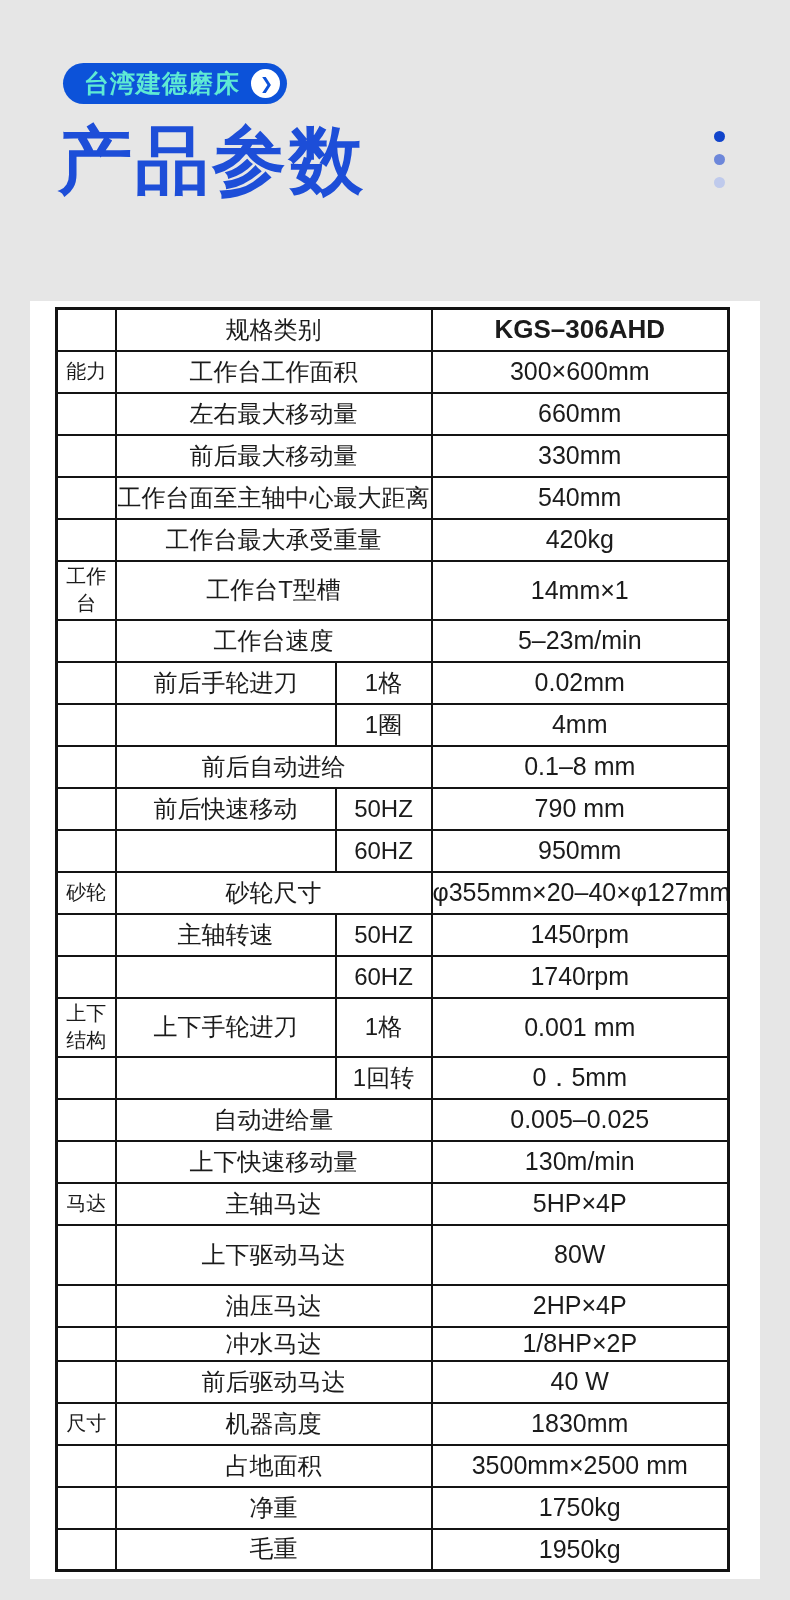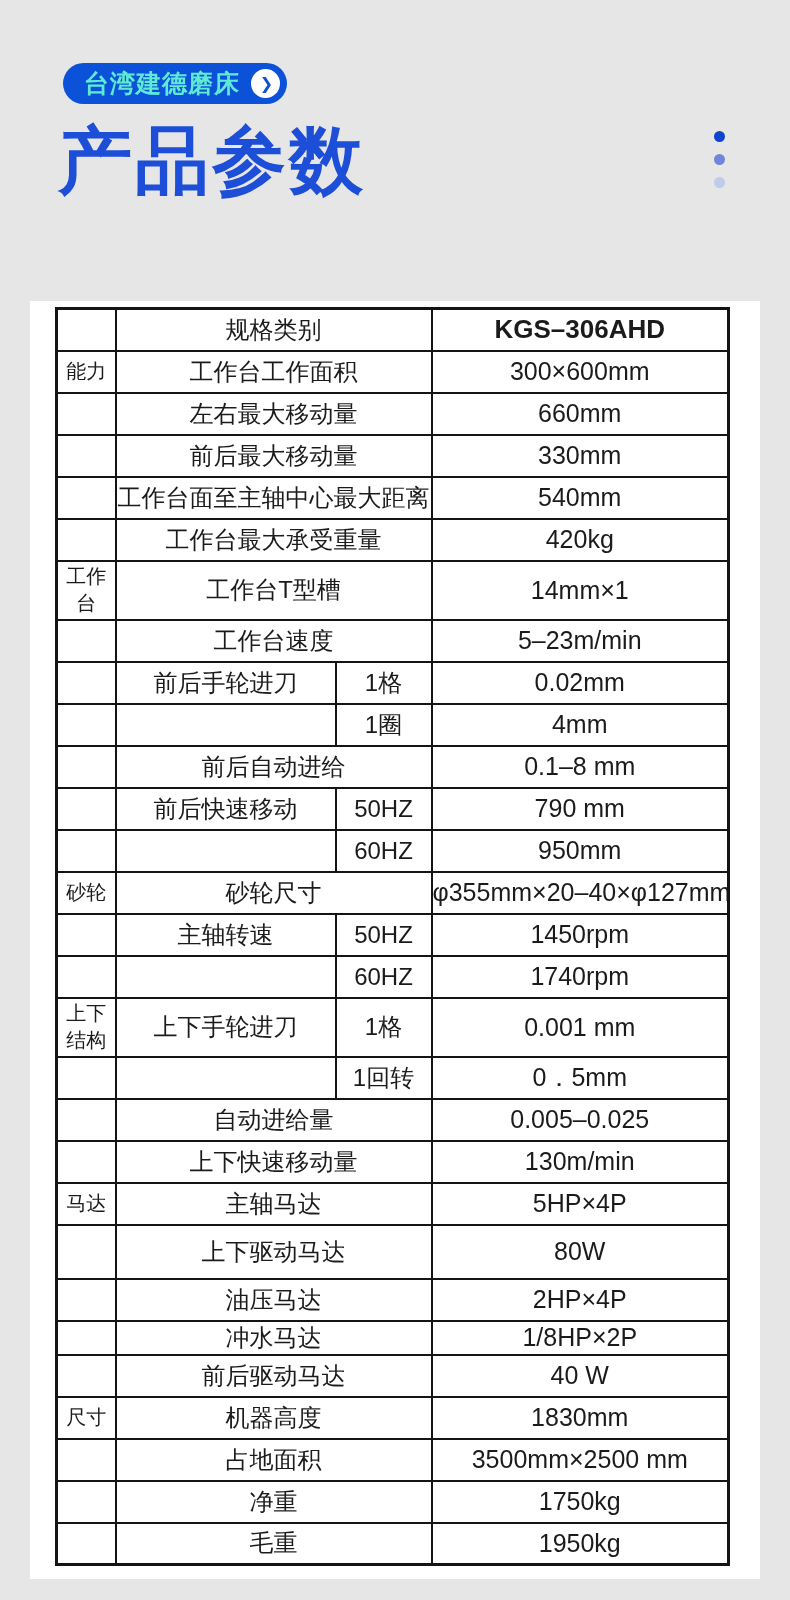--- a/index.html
+++ b/index.html
@@ -225,21 +225,21 @@
         <tr style="height: 42px;">
           <td class="cat-cell"></td>
           <td class="label-cell" colspan="2">上下快速移动量</td>
           <td class="value-cell">130m/min</td>
         </tr>
         <tr style="height: 42px; padding-left: 20px;">
           <td class="cat-cell">马达</td>
           <td class="label-cell" colspan="2">主轴马达</td>
           <td class="value-cell">5HP×4P</td>
         </tr>
-        <tr style="height: 54px;">
+        <tr style="height: 60px;">
           <td class="cat-cell"></td>
           <td class="label-cell" colspan="2">上下驱动马达</td>
           <td class="value-cell">80W</td>
         </tr>
         <tr style="height: 42px;">
           <td class="cat-cell"></td>
           <td class="label-cell" colspan="2">油压马达</td>
           <td class="value-cell">2HP×4P</td>
         </tr>
         <tr style="height: 26px;">

